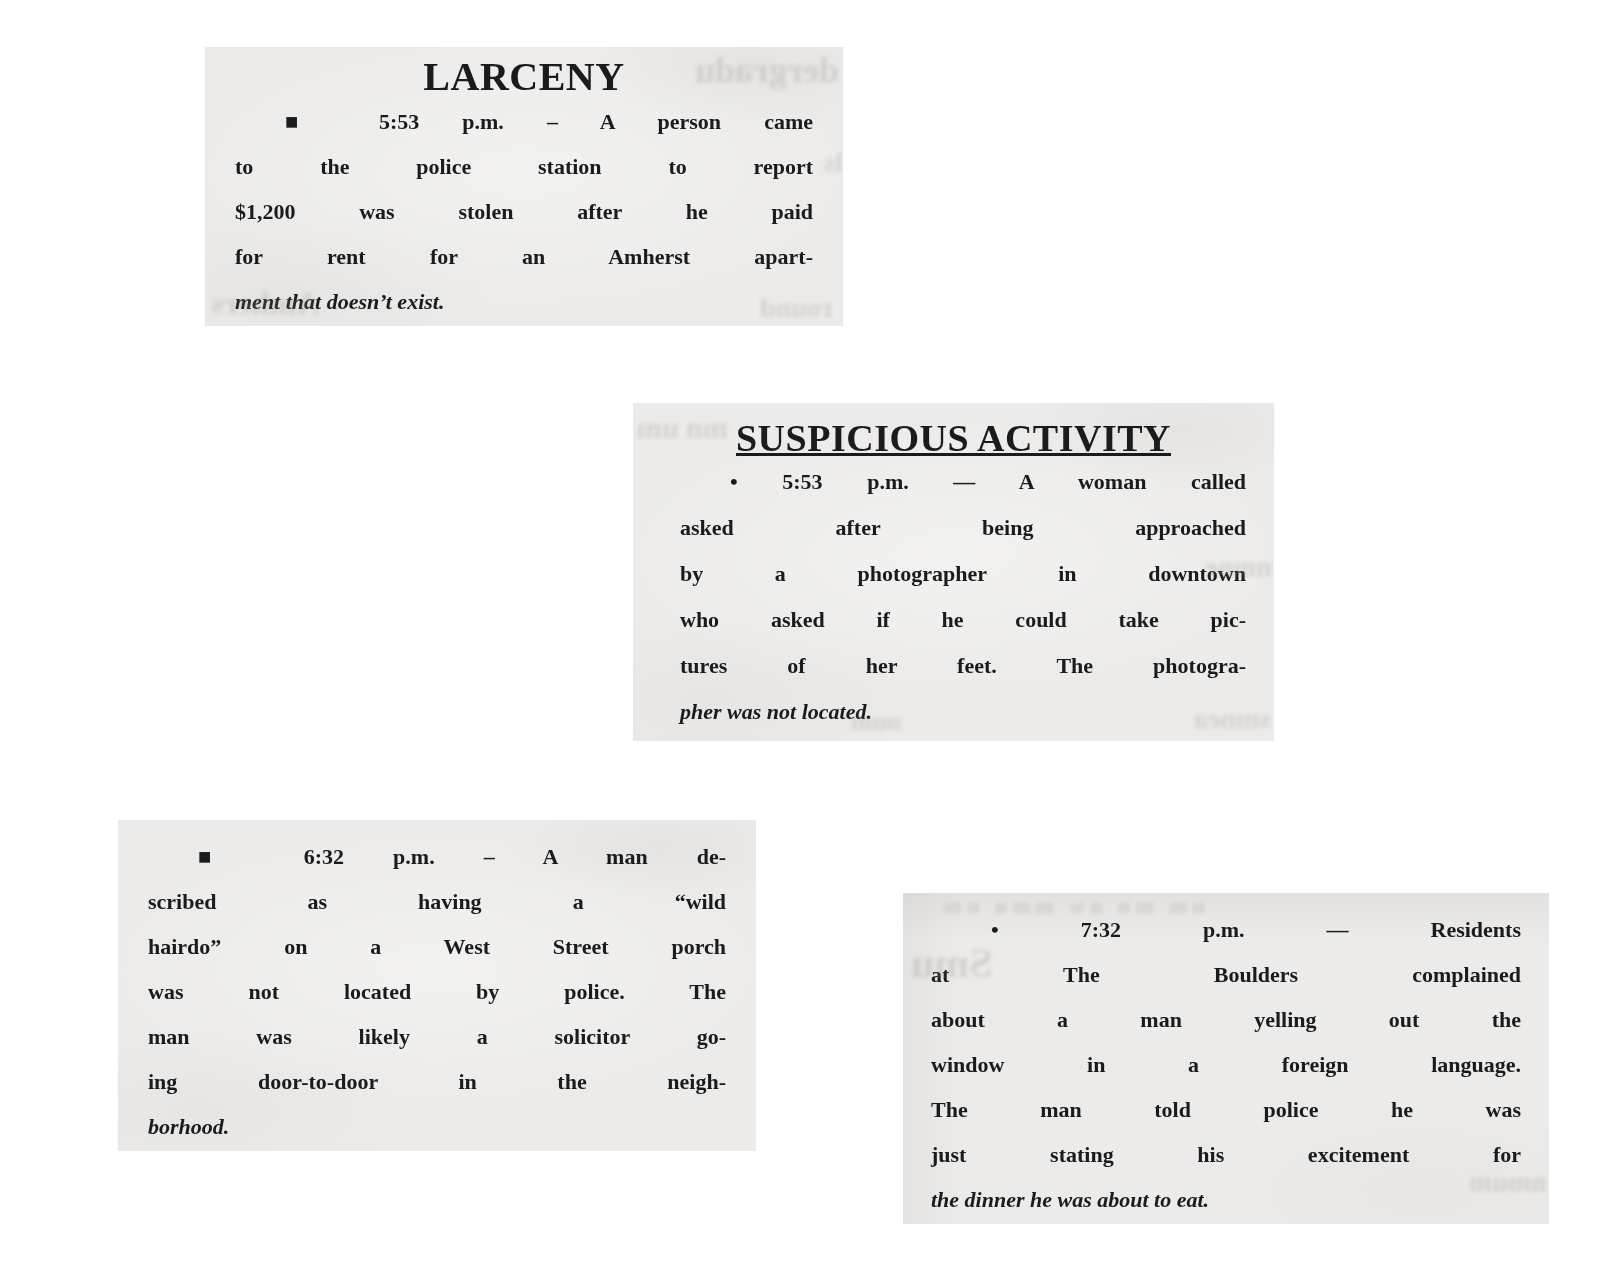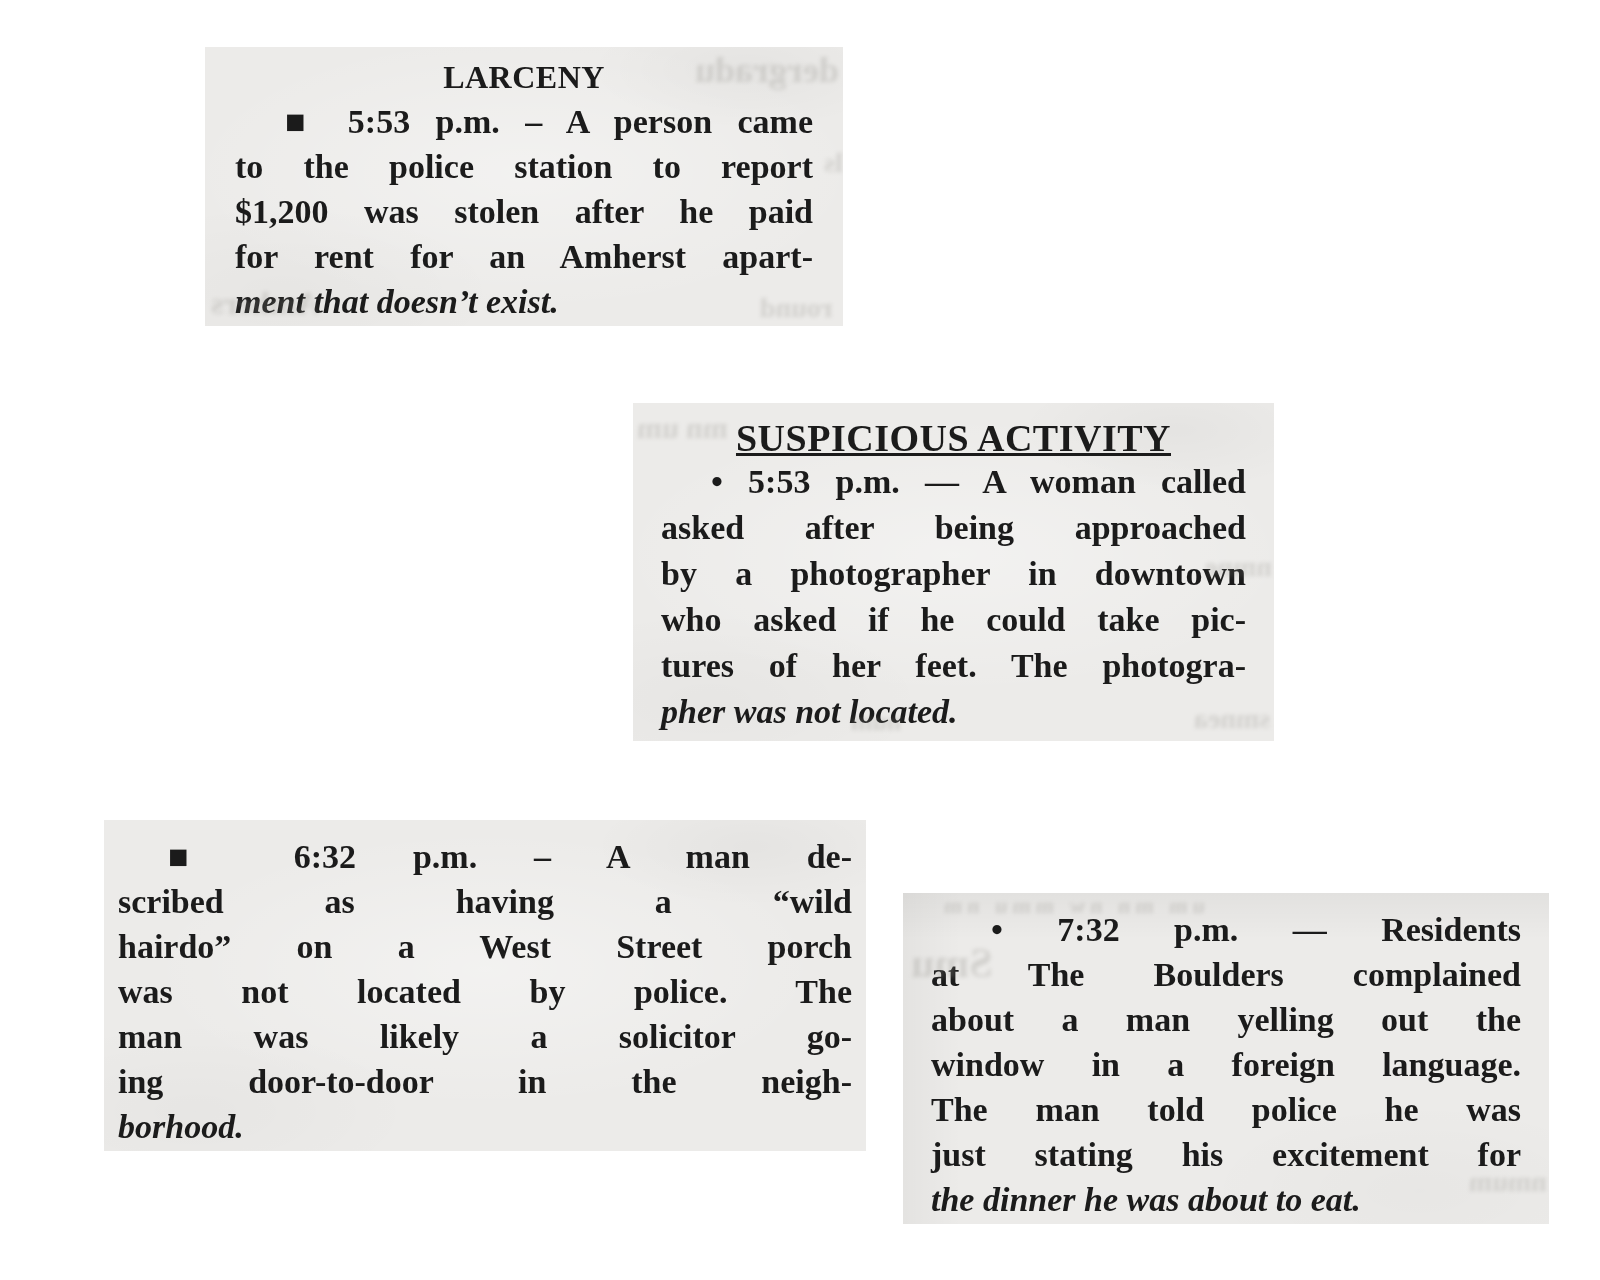--- a/index.html
+++ b/index.html
@@ -18,45 +18,45 @@
     background-image:
       radial-gradient(160px 60px at 85% 8%, rgba(0,0,0,0.03), transparent),
       radial-gradient(220px 90px at 12% 88%, rgba(0,0,0,0.022), transparent),
       radial-gradient(340px 140px at 50% 45%, rgba(255,255,255,0.35), transparent);
     color: #1B1B1B;
     font-weight: 700;
     overflow: hidden;
   }
   .c1 { left: 205px; top: 47px;  width: 638px; height: 279px; padding: 8px 30px 0; }
   .c2 { left: 633px; top: 403px; width: 641px; height: 338px; padding: 14px 28px 0; }
-  .c3 { left: 104px; top: 820px; width: 762px; height: 331px; padding: 14px 14px 0; }
+  .c3 { left: 118px; top: 820px; width: 638px; height: 331px; padding: 14px 30px 0; }
   .c4 {
     left: 903px; top: 893px; width: 646px; height: 331px; padding: 14px 28px 0;
     background-image:
       linear-gradient(180deg, rgba(0,0,0,0.045), transparent 14%),
       linear-gradient(90deg, rgba(0,0,0,0.035), transparent 9%),
       radial-gradient(220px 90px at 80% 90%, rgba(0,0,0,0.02), transparent);
   }
   .headline {
     margin: 0;
     text-align: center;
-    font-size: 32px;
+    font-size: 40px;
     line-height: 44px;
     letter-spacing: 0.5px;
     font-weight: 700;
   }
   .c2 .headline { font-size: 38px; line-height: 42px; text-decoration: underline; }
   .line {
-    font-size: 34px;
+    font-size: 22px;
     line-height: 45px;
     text-align: justify;
     text-align-last: justify;
     -moz-text-align-last: justify;
   }
-  .c2 .line { line-height: 46px; }
+  .c2 .line { line-height: 46px; margin-left: 19px; }
   .line.first { text-indent: 50px; }
   .c4 .line.first { text-indent: 60px; }
   .line.last { text-align-last: left; font-style: italic; -moz-text-align-last: left; }
   
   .ghost {
     position: absolute;
     font-weight: 700;
     color: #95938D;
     opacity: 0.30;
     filter: blur(2px);

